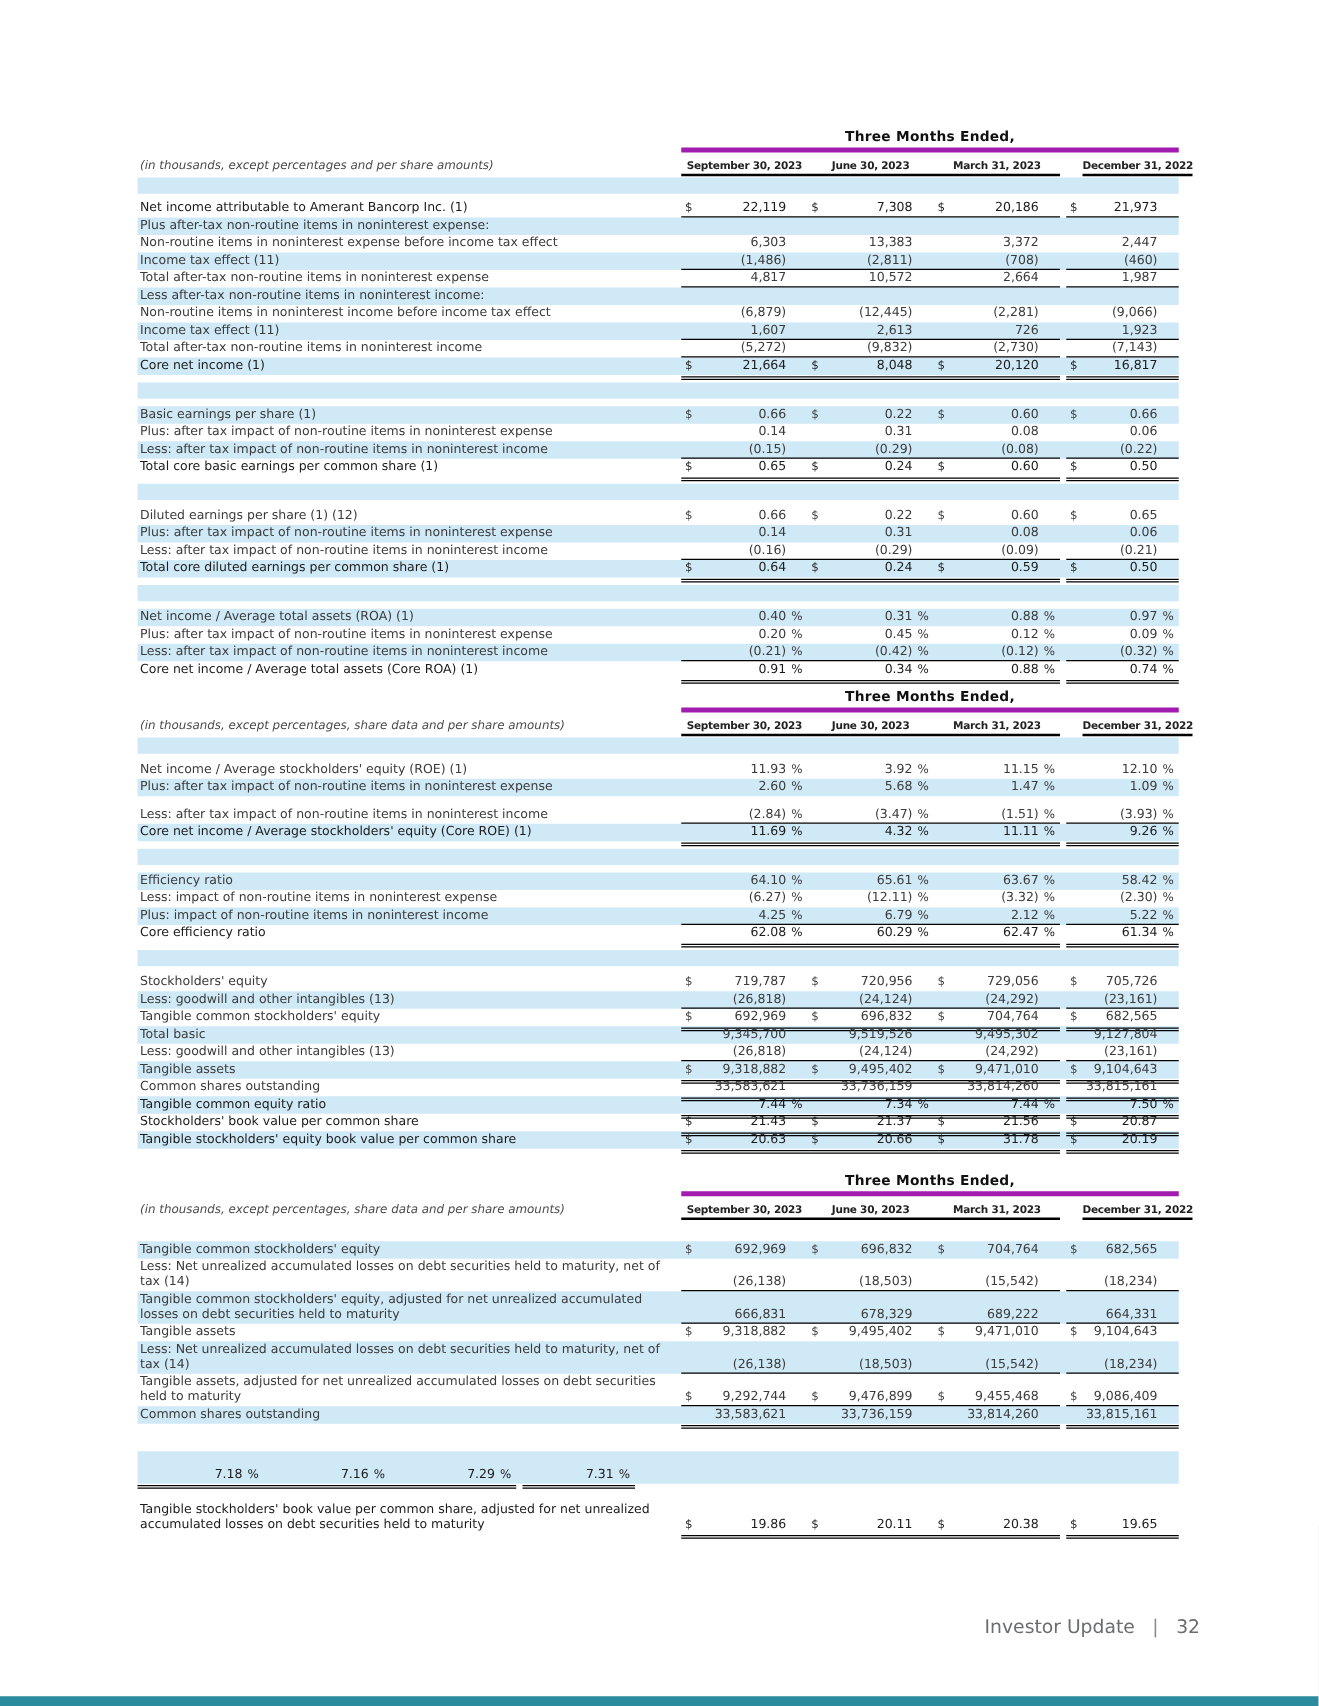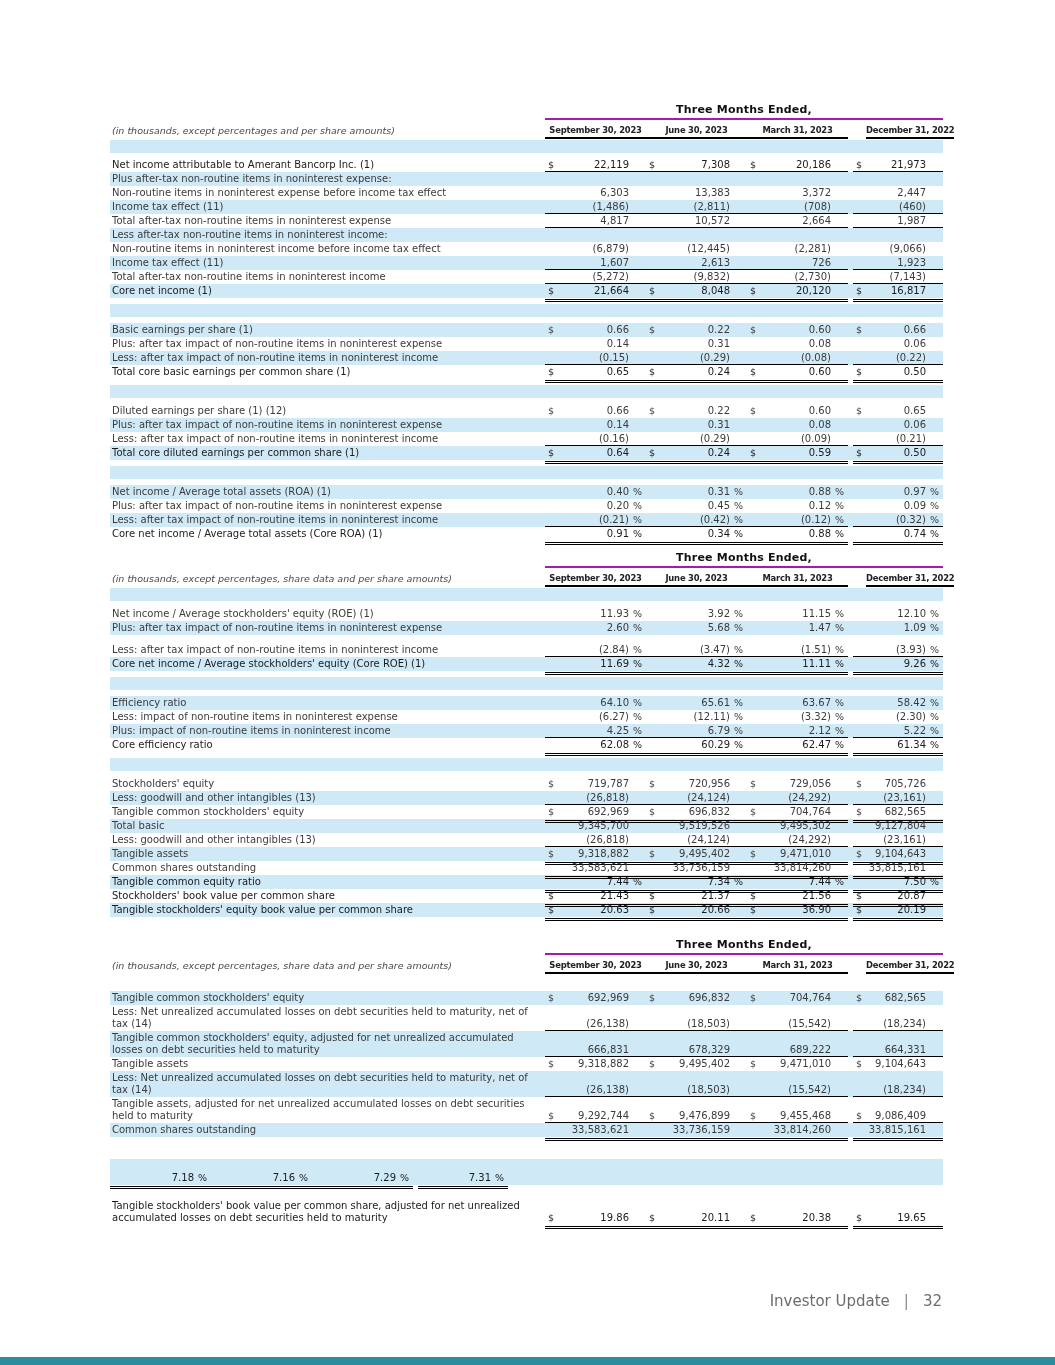--- a/index.html
+++ b/index.html
@@ -6,21 +6,21 @@
   html,body{background:#e9e9e9}
   .page{position:relative;width:1055px;height:1365px;background:#ffffff;margin:0 auto;
         font-family:"DejaVu Sans","Liberation Sans",sans-serif;overflow:hidden}
   .tbl{position:absolute;left:110px;width:833px}
   .t0{top:103px}.t1{top:551px}.t2{top:938px}
 
   .hdr{display:flex;align-items:flex-end}
   .hdr-left{width:435px;padding:0 6px 3px 2px;font-style:italic;font-size:9.5px;color:#4a4a4a}
   .hdr-right{width:398px}
   .hdr-title{font-size:11px;font-weight:bold;color:#101010;text-align:center;
-             border-bottom:2px solid #a21caf;padding-bottom:2px;letter-spacing:.2px}
+             border-bottom:4px solid #a21caf;padding-bottom:2px;letter-spacing:.2px}
   .hdr-cols{display:flex;margin-top:2px}
   .hc-group{display:flex;width:303px;border-bottom:2.5px solid #000}
   .hc{width:101px;text-align:center;font-size:8.4px;font-weight:bold;color:#222;
       padding:3px 0 2px;letter-spacing:-0.2px;white-space:nowrap}
   .hc4{width:90px;margin-left:18px;border-bottom:2.5px solid #000;text-align:center;
        font-size:8.4px;font-weight:bold;color:#222;padding:3px 0 2px;letter-spacing:-0.2px;white-space:nowrap}
 
   .rows{margin-top:1px}
   .row{display:flex;min-height:14px;font-size:10px;color:#3b3b3b;align-items:stretch}
   .row.bg-b{background:var(--stripe,#cfe9f7)}
@@ -34,21 +34,21 @@
   .v{flex:1;text-align:right}
   .p{width:15px;text-align:left;padding-left:4px;font-size:9.5px}
   .rule{position:absolute}
   .ra{left:0;width:303px}
   .rb{left:308px;width:90px}
   .rs{bottom:0;height:0;border-bottom:1.2px solid #000}
   .rd{bottom:-4px;height:3px;border-top:1.2px solid #000;border-bottom:1.2px solid #000}
   .spacer{width:100%}
   .spacer.bg-b{background:var(--stripe,#cfe9f7)}
 
-  .footer{position:absolute;top:1292px;right:113px;font-size:15px;color:#6b6c6e;
+  .footer{position:absolute;top:1292px;right:95px;font-size:15px;color:#6b6c6e;
           display:flex;align-items:flex-end;gap:14px}
   .footer .sep{color:#8a8b8d}
   .brand-bar{position:absolute;left:0;bottom:0;width:100%;height:8px;background:var(--accent,#2b8c9d)}
 </style>
 </head>
 <body>
 
 <div class="page">
 
   <div class="tbl t0">
@@ -1093,21 +1093,21 @@
               <span class="v">20.63</span>
               <span class="p"></span>
             </div>
             <div class="cell i1">
               <span class="d">$</span>
               <span class="v">20.66</span>
               <span class="p"></span>
             </div>
             <div class="cell i2">
               <span class="d">$</span>
-              <span class="v">36.90</span>
+              <span class="v">31.78</span>
               <span class="p"></span>
             </div>
             <div class="cell i3">
               <span class="d">$</span>
               <span class="v">20.19</span>
               <span class="p"></span>
             </div>
             <div class="rule ra rd"></div>
             <div class="rule rb rd"></div>
           </div>

